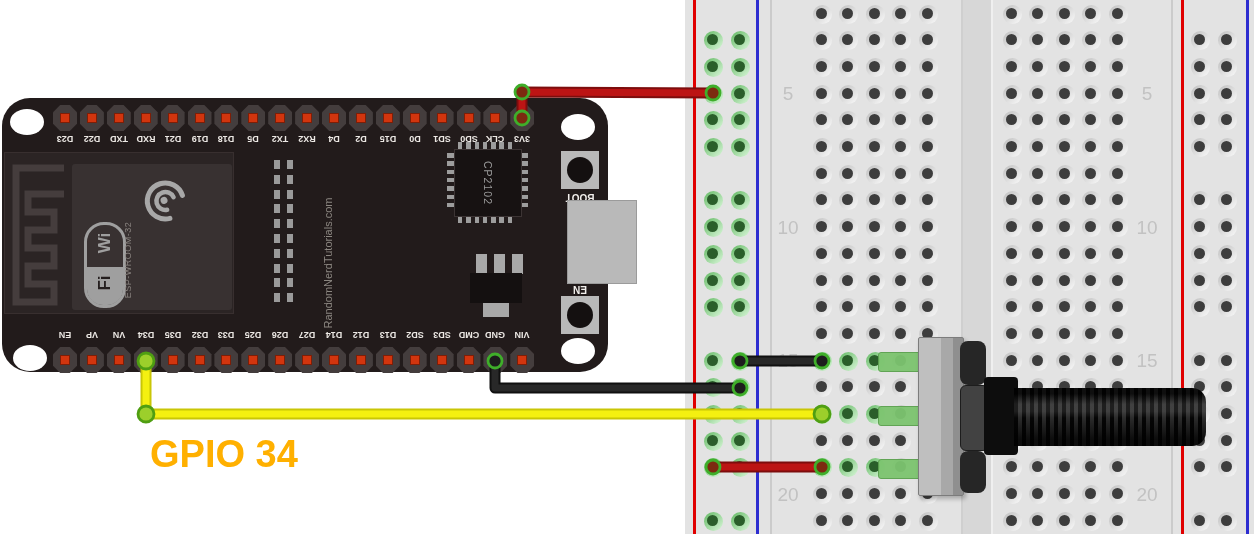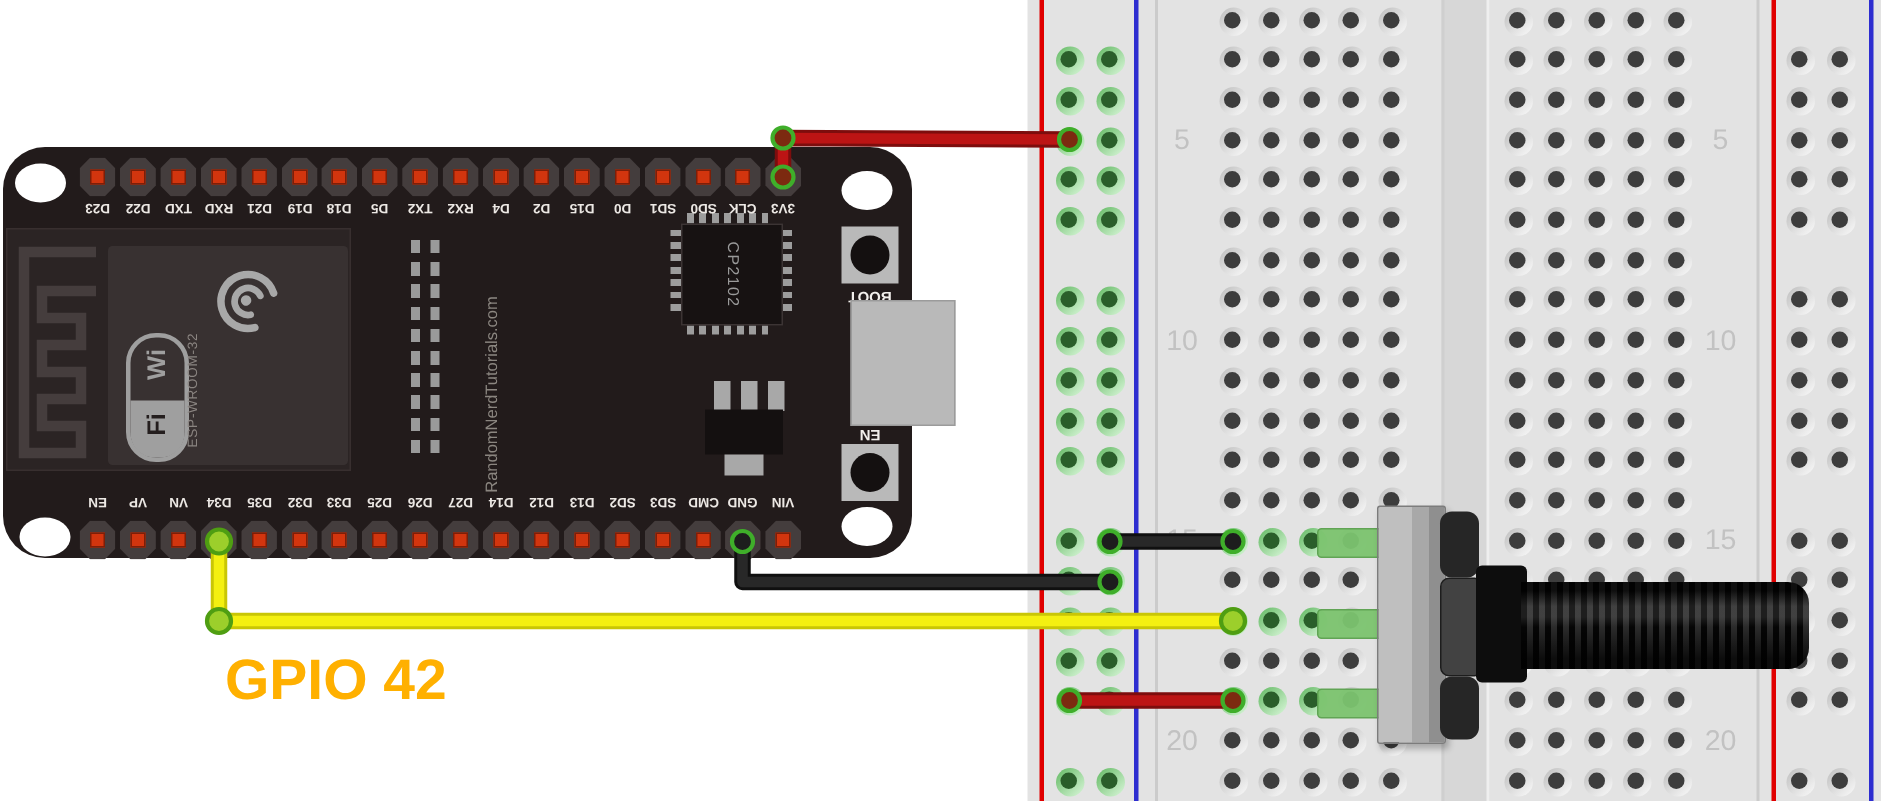--- a/index.html
+++ b/index.html
@@ -1127,14 +1127,14 @@
       <circle cx="740" cy="388" r="7" fill="#1d1d1d" stroke="#3fae2a" stroke-width="2.8"></circle>
       <circle cx="146" cy="361" r="8" fill="#9ccf2b" stroke="#4f9e12" stroke-width="2.8"></circle>
       <circle cx="146" cy="414" r="8" fill="#9ccf2b" stroke="#4f9e12" stroke-width="2.8"></circle>
       <circle cx="822" cy="414" r="8" fill="#9ccf2b" stroke="#4f9e12" stroke-width="2.8"></circle>
       <circle cx="740" cy="361" r="7" fill="#1d1d1d" stroke="#3fae2a" stroke-width="2.8"></circle>
       <circle cx="822" cy="361" r="7" fill="#1d1d1d" stroke="#3fae2a" stroke-width="2.8"></circle>
       <circle cx="713" cy="467" r="7" fill="#7c2a10" stroke="#3fae2a" stroke-width="2.8"></circle>
       <circle cx="822" cy="467" r="7" fill="#7c2a10" stroke="#3fae2a" stroke-width="2.8"></circle>
     </svg>
 
-  <div class="gpio-label" style="color: rgb(255, 176, 0);">GPIO 42</div>
+  <div class="gpio-label" style="color: rgb(255, 176, 0);">GPIO 34</div>
 </div>
 
 </body></html>

